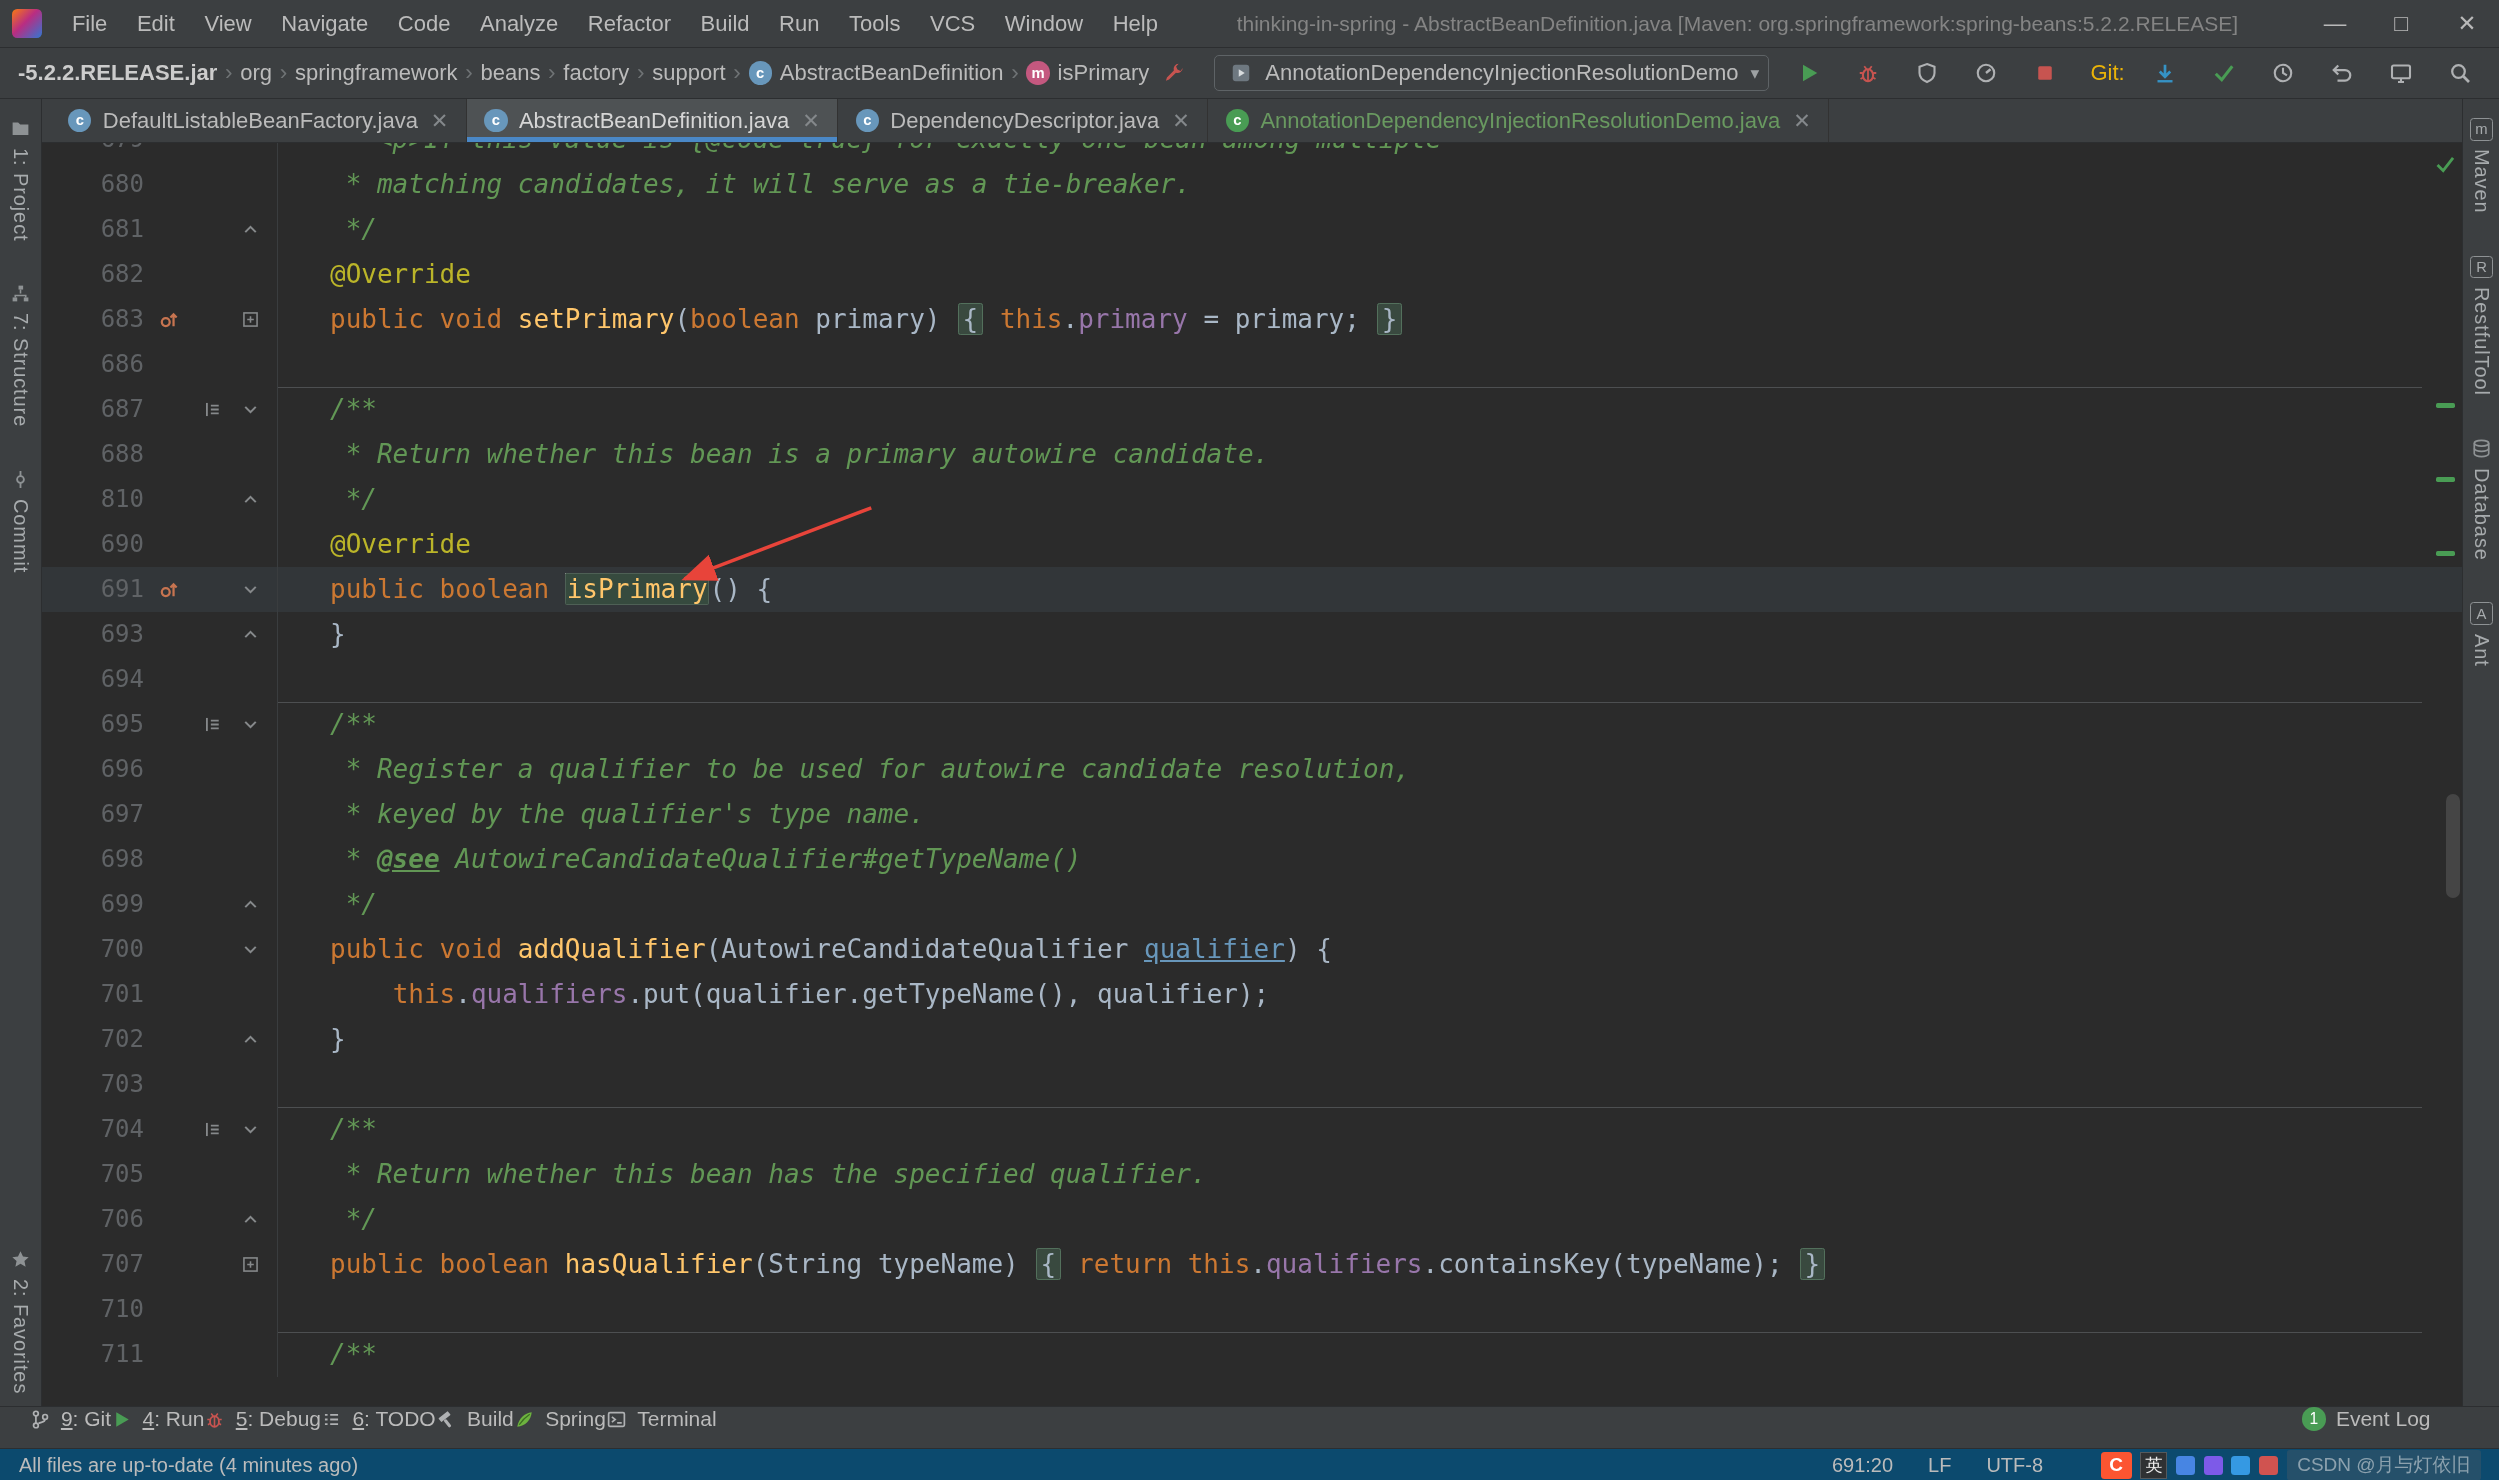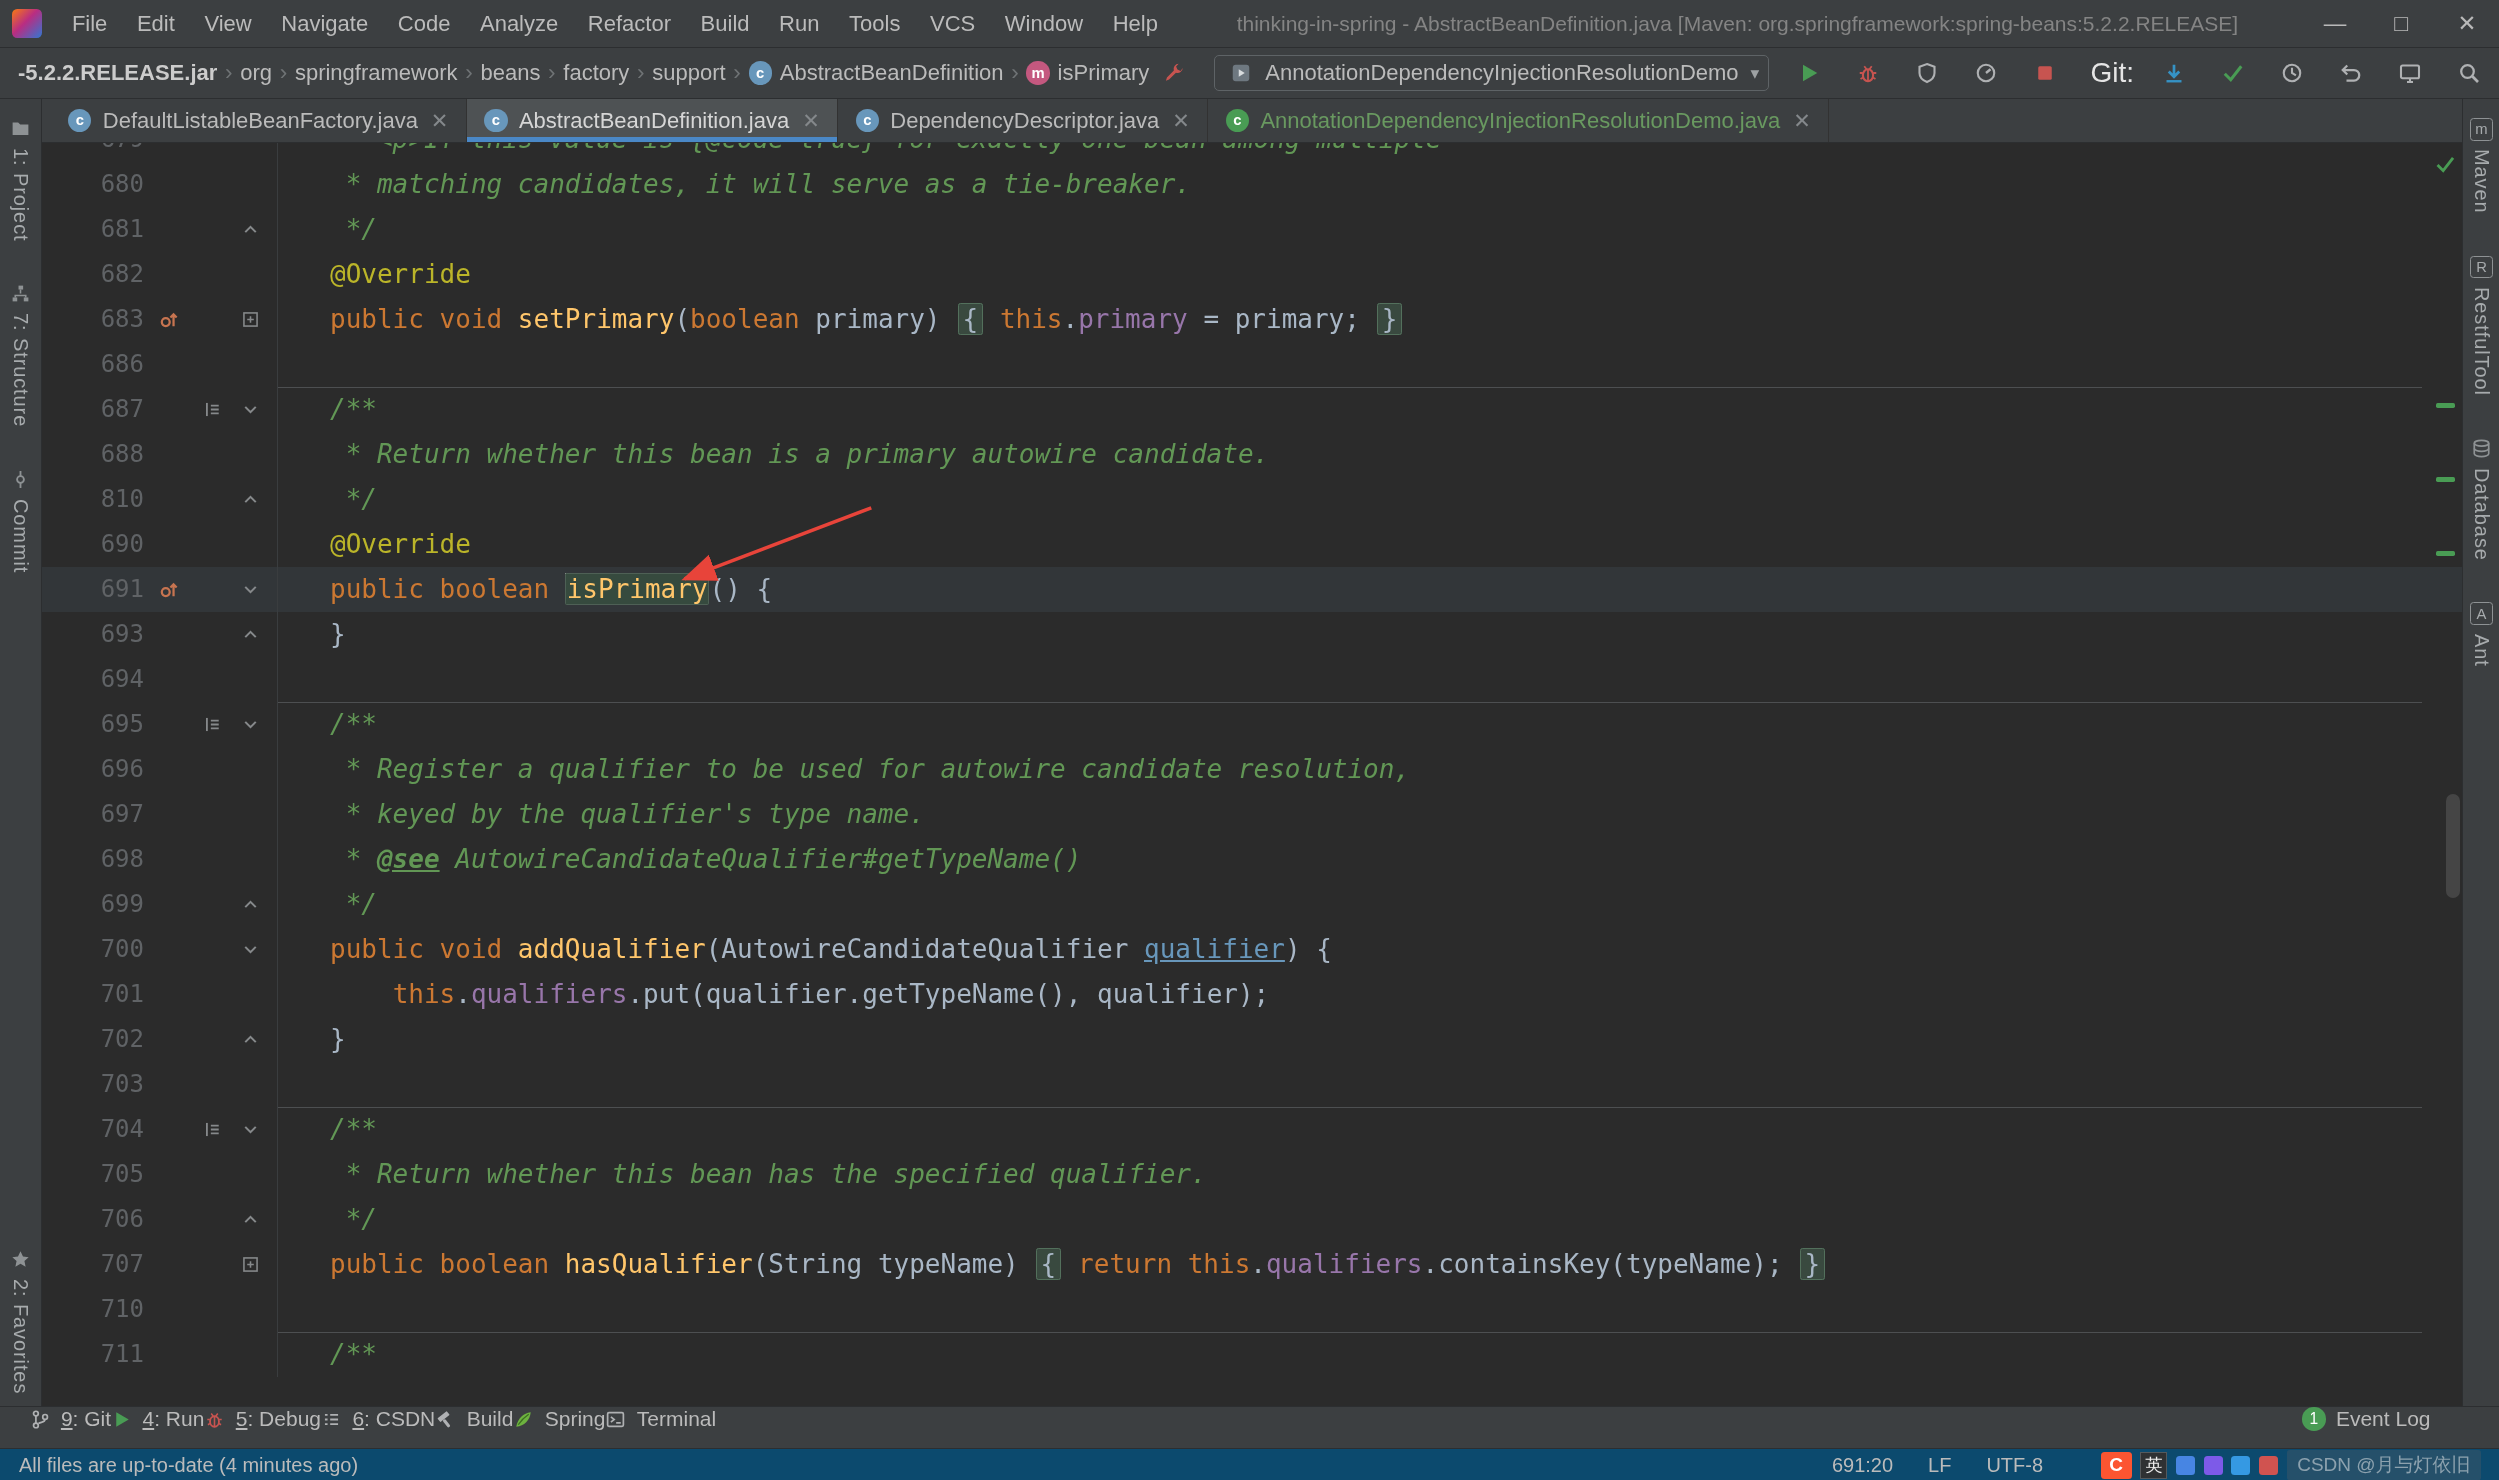--- a/index.html
+++ b/index.html
@@ -25,21 +25,21 @@
   .ci { width:23.4px; height:23.4px; border-radius:50%; display:inline-flex; align-items:center; justify-content:center;
         color:#fff; font-size:14.8px; font-weight:bold; flex:none; }
   .ci.class { background:#6897bb; }
   .ci.class-green { background:#499C54; }
   .ci.method { background:#c4587f; }
   .nav-tools { margin-left:auto; display:flex; align-items:center; gap:21px; padding-right:10.4px; }
   .itool { width:38px; height:38px; display:flex; align-items:center; justify-content:center; border-radius:3.5px; }
   .run-combo { display:flex; align-items:center; gap:12px; border:0.9px solid #5e6366; border-radius:5px;
                padding:4.3px 14px; font-size:22px; color:#bbbbbb; max-width:555px; white-space:nowrap; }
   .combo-caret { color:#9da1a3; font-size:17.4px; }
-  .git-label { font-size:28px; color:#e5e5e5; margin-left:5.2px; }
+  .git-label { font-size:22px; color:#eab308; margin-left:5.2px; }
 
   
   .main { display:flex; height:1307px; }
   .stripe { width:42px; background:#3c3f41; display:flex; flex-direction:column; align-items:center; padding:19px 0 12px; gap:42px; }
   .stripe.left  { border-right:0.9px solid #2c2e30; }
   .stripe.right { width:38px; border-left:0.9px solid #2c2e30; }
   .stripe-item { display:flex; flex-direction:column; align-items:center; gap:8.7px; color:#a7abad; font-size:20px; }
   .stripe-label { writing-mode:vertical-rl; letter-spacing:0.9px; white-space:nowrap; }
   .sletter { width:22.6px; height:22.6px; border:0.9px solid #8e9294; border-radius:3.5px; color:#a7abad;
              font-size:14.8px; display:flex; align-items:center; justify-content:center; }
@@ -712,21 +712,21 @@
         <svg viewBox="0 0 16 16" width="21" height="21">
           <ellipse cx="8" cy="9.5" rx="3.4" ry="4" fill="none" stroke="#C75450" stroke-width="1.4"></ellipse>
           <path d="M8 5.5v8M5.5 3.5l1.6 2M10.5 3.5l-1.6 2M2.5 8h2M11.5 8h2M3 12l2-1.2M13 12l-2-1.2" stroke="#C75450" stroke-width="1.2" fill="none"></path>
         </svg>
         <span><span style="text-decoration: underline;">5</span><span>: Debug</span></span>
       </div>
       <div class="bt-item">
         <svg viewBox="0 0 16 16" width="21" height="21">
           <path d="M3 4.5h2M3 8h2M3 11.5h2M7 4.5h6M7 8h6M7 11.5h6" stroke="#AFB1B3" stroke-width="1.4"></path>
         </svg>
-        <span><span style="text-decoration: underline;">6</span><span>: CSDN</span></span>
+        <span><span style="text-decoration: underline;">6</span><span>: TODO</span></span>
       </div>
       <div class="bt-item">
         <svg viewBox="0 0 16 16" width="21" height="21">
           <rect x="2" y="4" width="9" height="3.6" rx="0.5" fill="#AFB1B3" transform="rotate(-38 6.5 5.8)"></rect>
           <rect x="7.6" y="7.4" width="2.4" height="7" rx="1" fill="#AFB1B3" transform="rotate(-38 8.8 10.9)"></rect>
         </svg>
         <span>Build</span>
       </div>
       <div class="bt-item">
         <svg viewBox="0 0 16 16" width="21" height="21">

